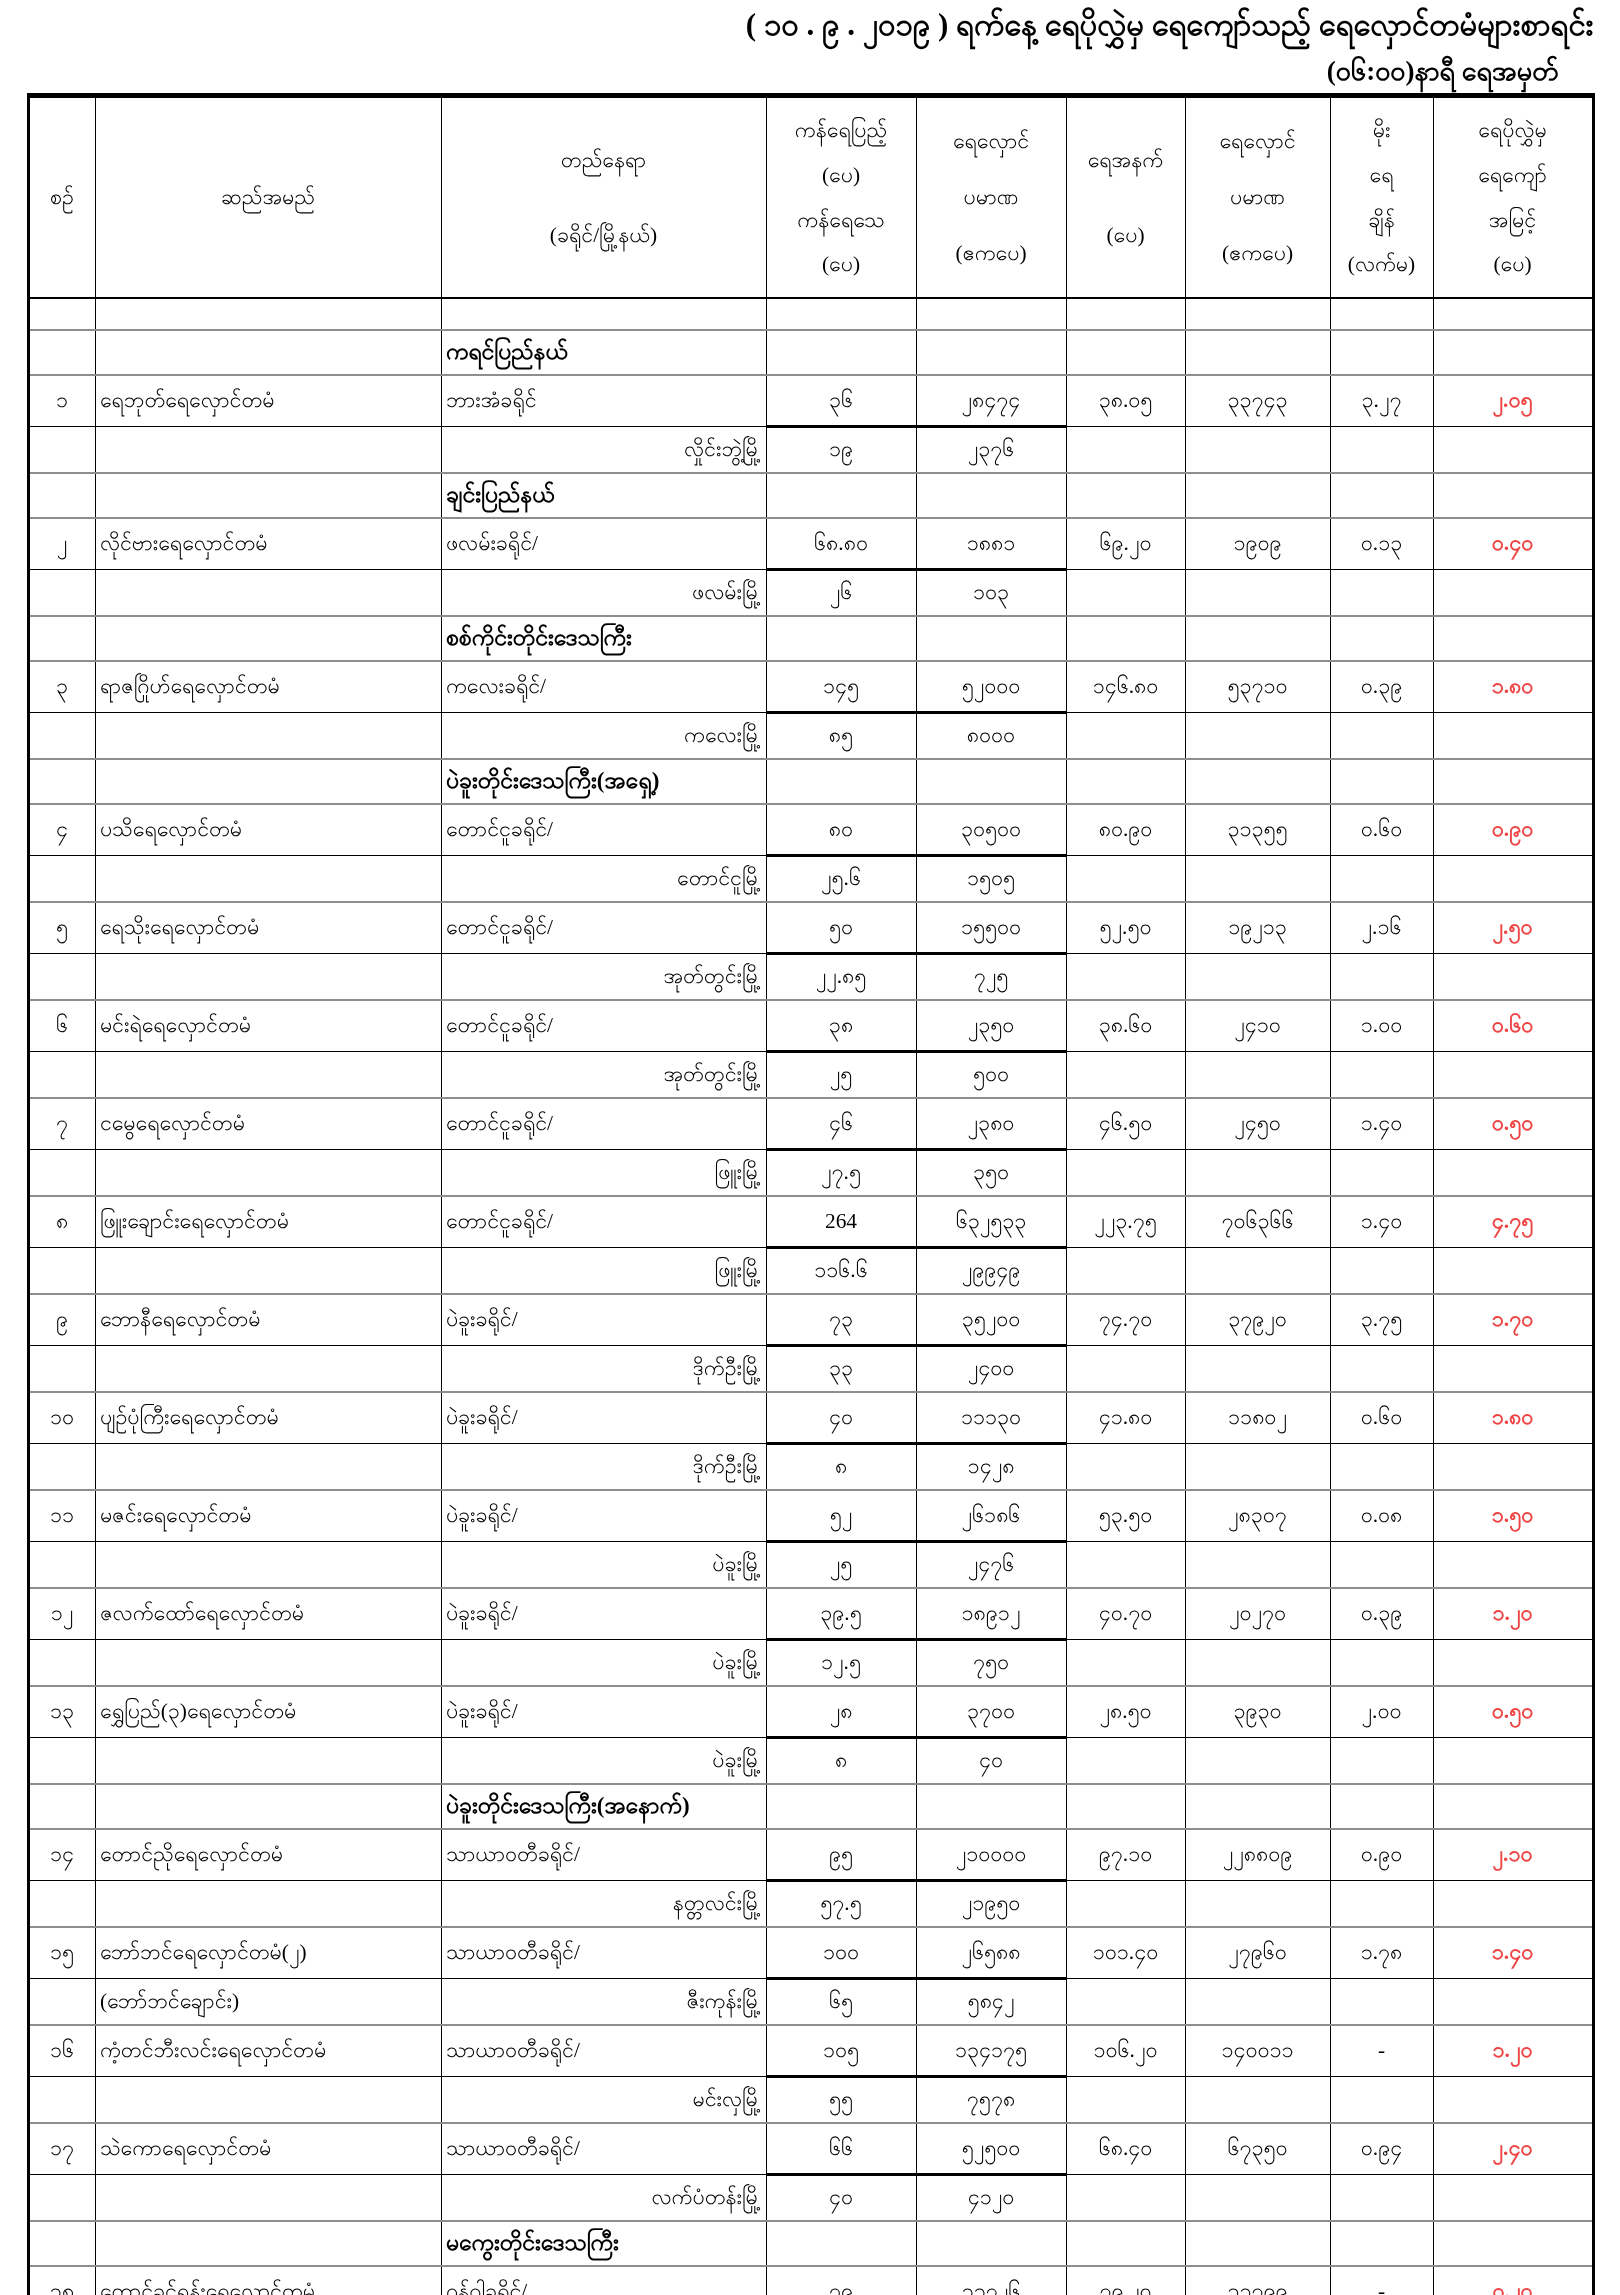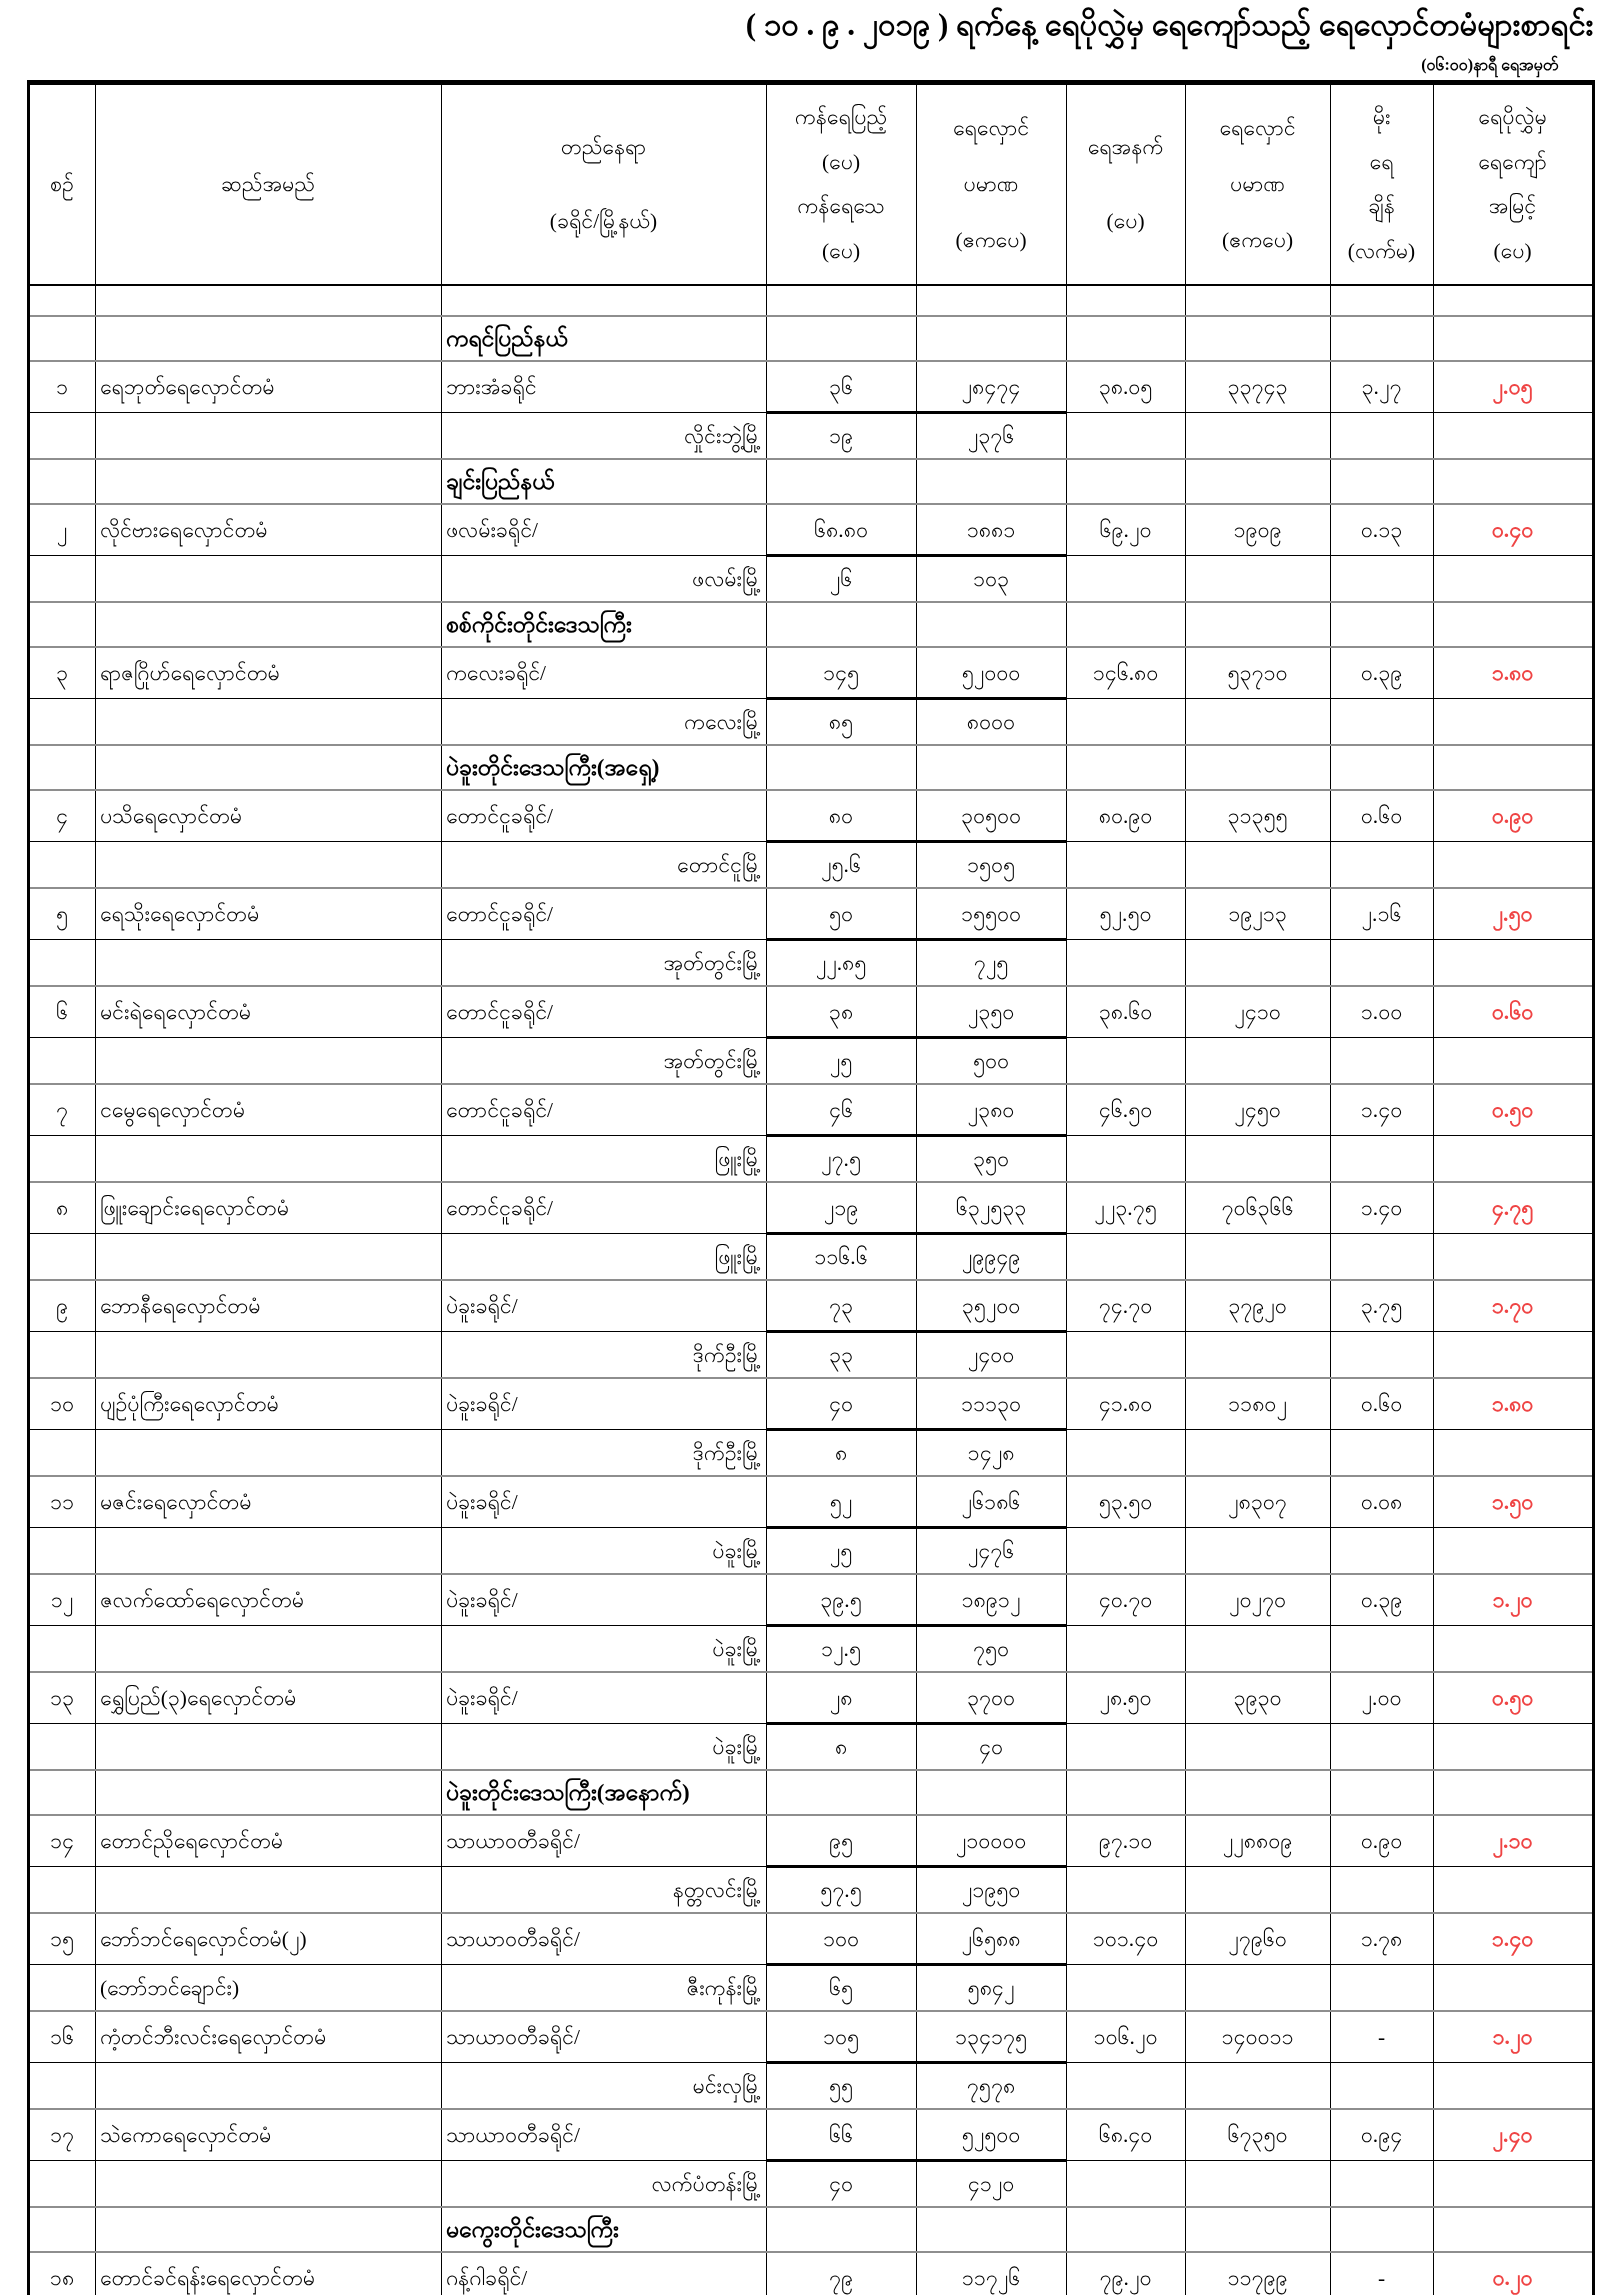--- a/index.html
+++ b/index.html
@@ -7,21 +7,21 @@
     width:1620px;height:2295px;
     font-family:"Liberation Serif","DejaVu Sans",serif;
     color:#000;
   }
   .page{padding:2.9px 26.5px 0 26.5px;}
   .title{
     text-align:right;font-weight:bold;font-size:31px;line-height:1.25;
     padding-top:2.9px;
   }
   .subtitle{
-    text-align:right;font-weight:bold;font-size:16px;line-height:1.2;
+    text-align:right;font-weight:bold;font-size:27px;line-height:1.2;
     padding:10.3px 35px 5.9px 0;
   }
   table{
     border-collapse:collapse;table-layout:fixed;
     width:1567px;margin:0 auto;
     border:3.7px solid #000;border-top-width:5.2px;border-bottom-width:5.2px;
   }
   th,td{
     border:1.5px solid #000;
     font-size:21.4px;line-height:1.15;
@@ -333,21 +333,21 @@
           <td class="num">၃၅၀</td>
           <td></td>
           <td></td>
           <td></td>
           <td></td>
         </tr>
         <tr class="main">
           <td class="num">၈</td>
           <td class="name">ဖြူးချောင်းရေလှောင်တမံ</td>
           <td class="name">တောင်ငူခရိုင်/</td>
-          <td class="num ul">၂၁၉</td>
+          <td class="num ul">264</td>
           <td class="num ul">၆၃၂၅၃၃</td>
           <td class="num">၂၂၃.၇၅</td>
           <td class="num">၇၀၆၃၆၆</td>
           <td class="num">၁.၄၀</td>
           <td class="num red">၄.၇၅</td>
         </tr>
         <tr class="sub">
           <td></td>
           <td class="name"></td>
           <td class="town">ဖြူးမြို့</td>

